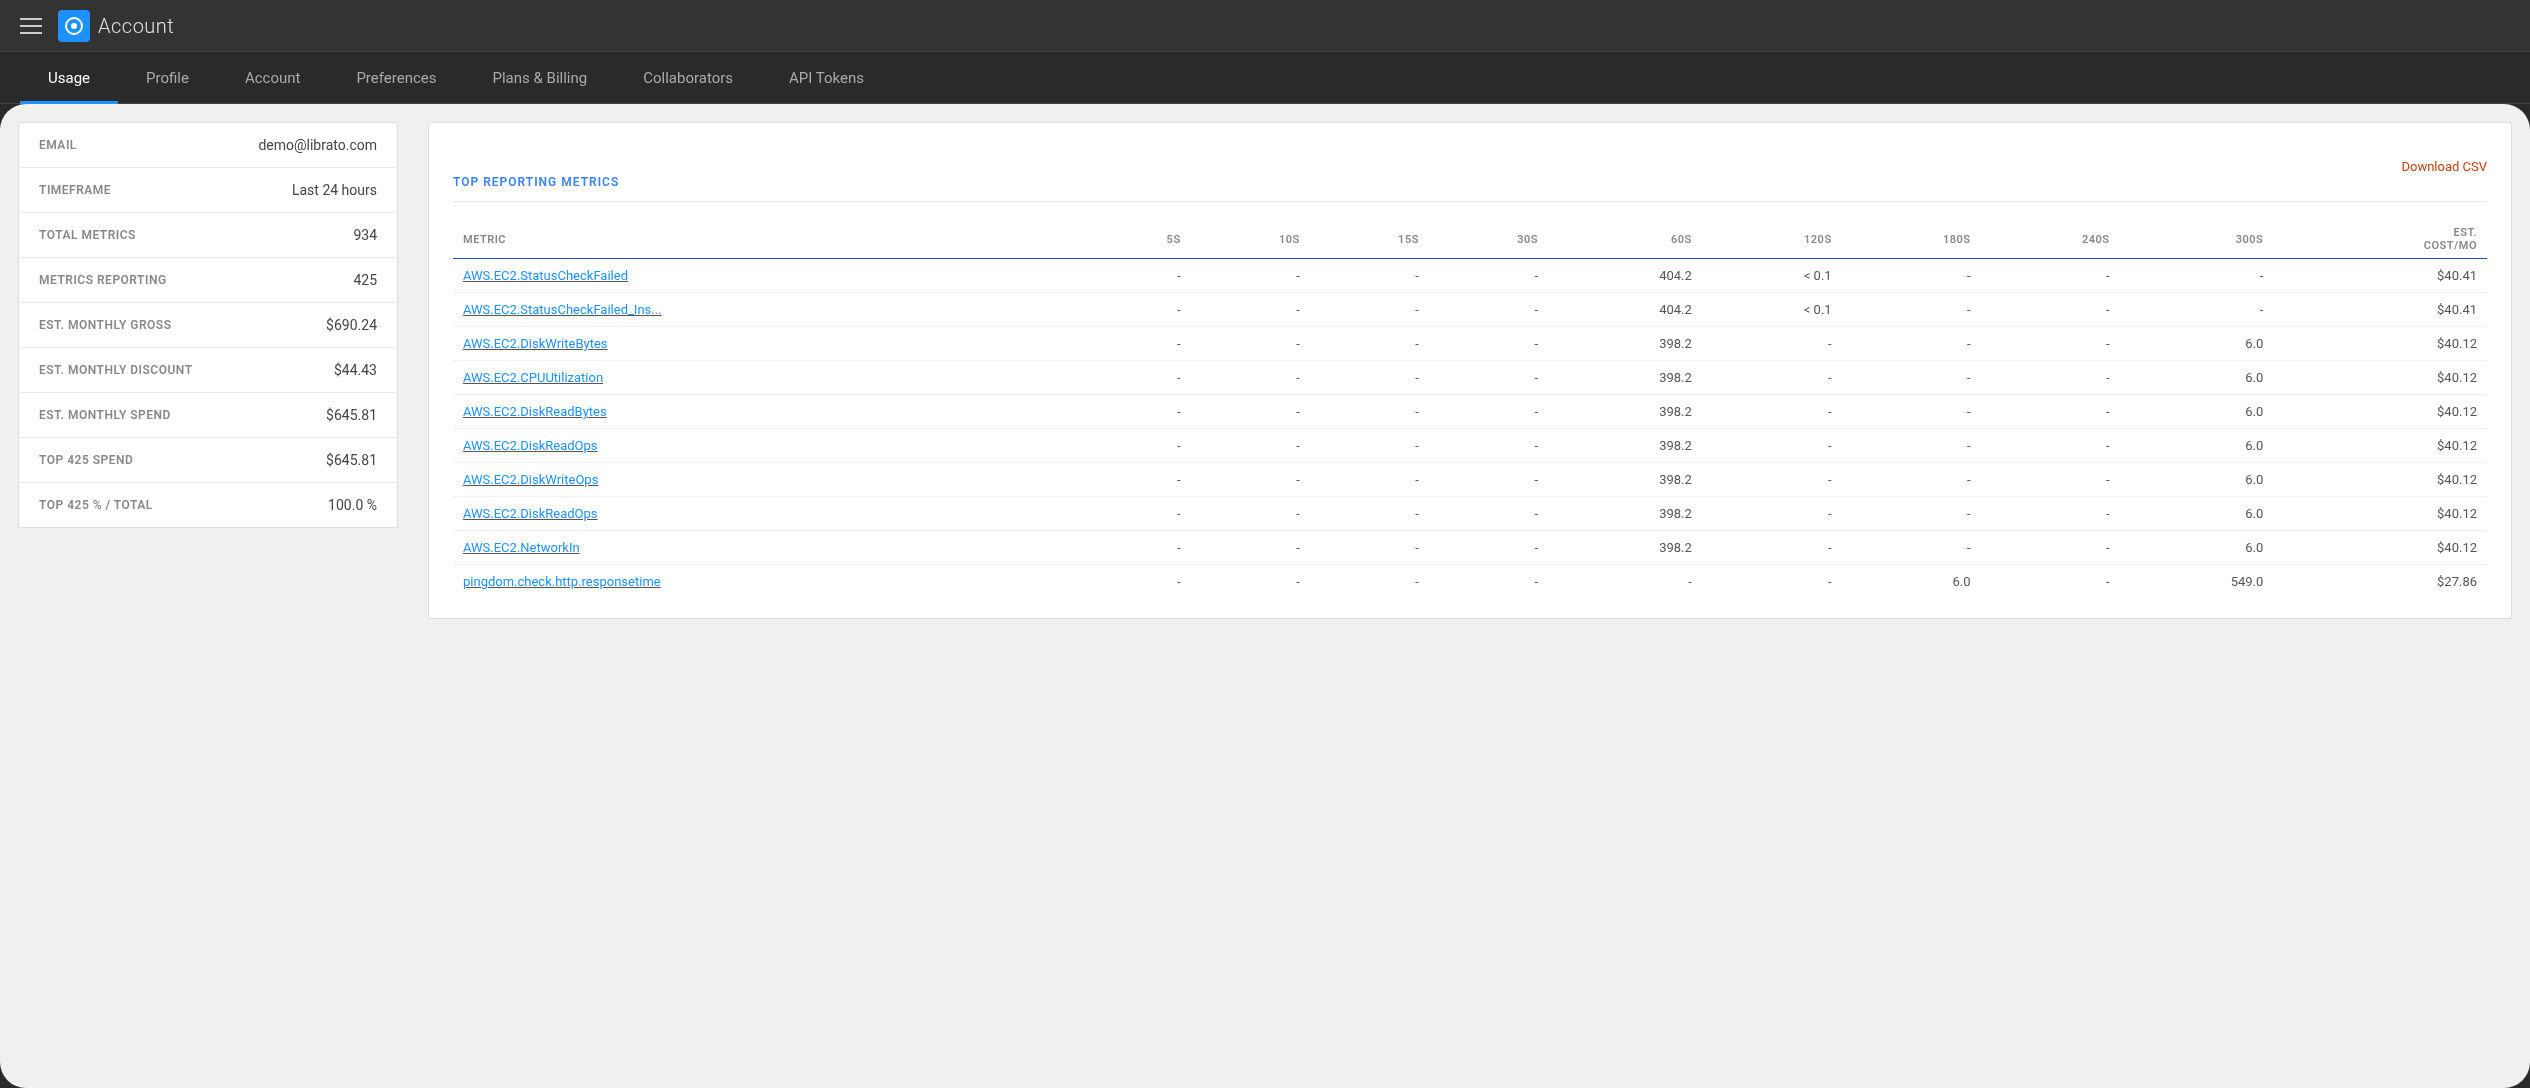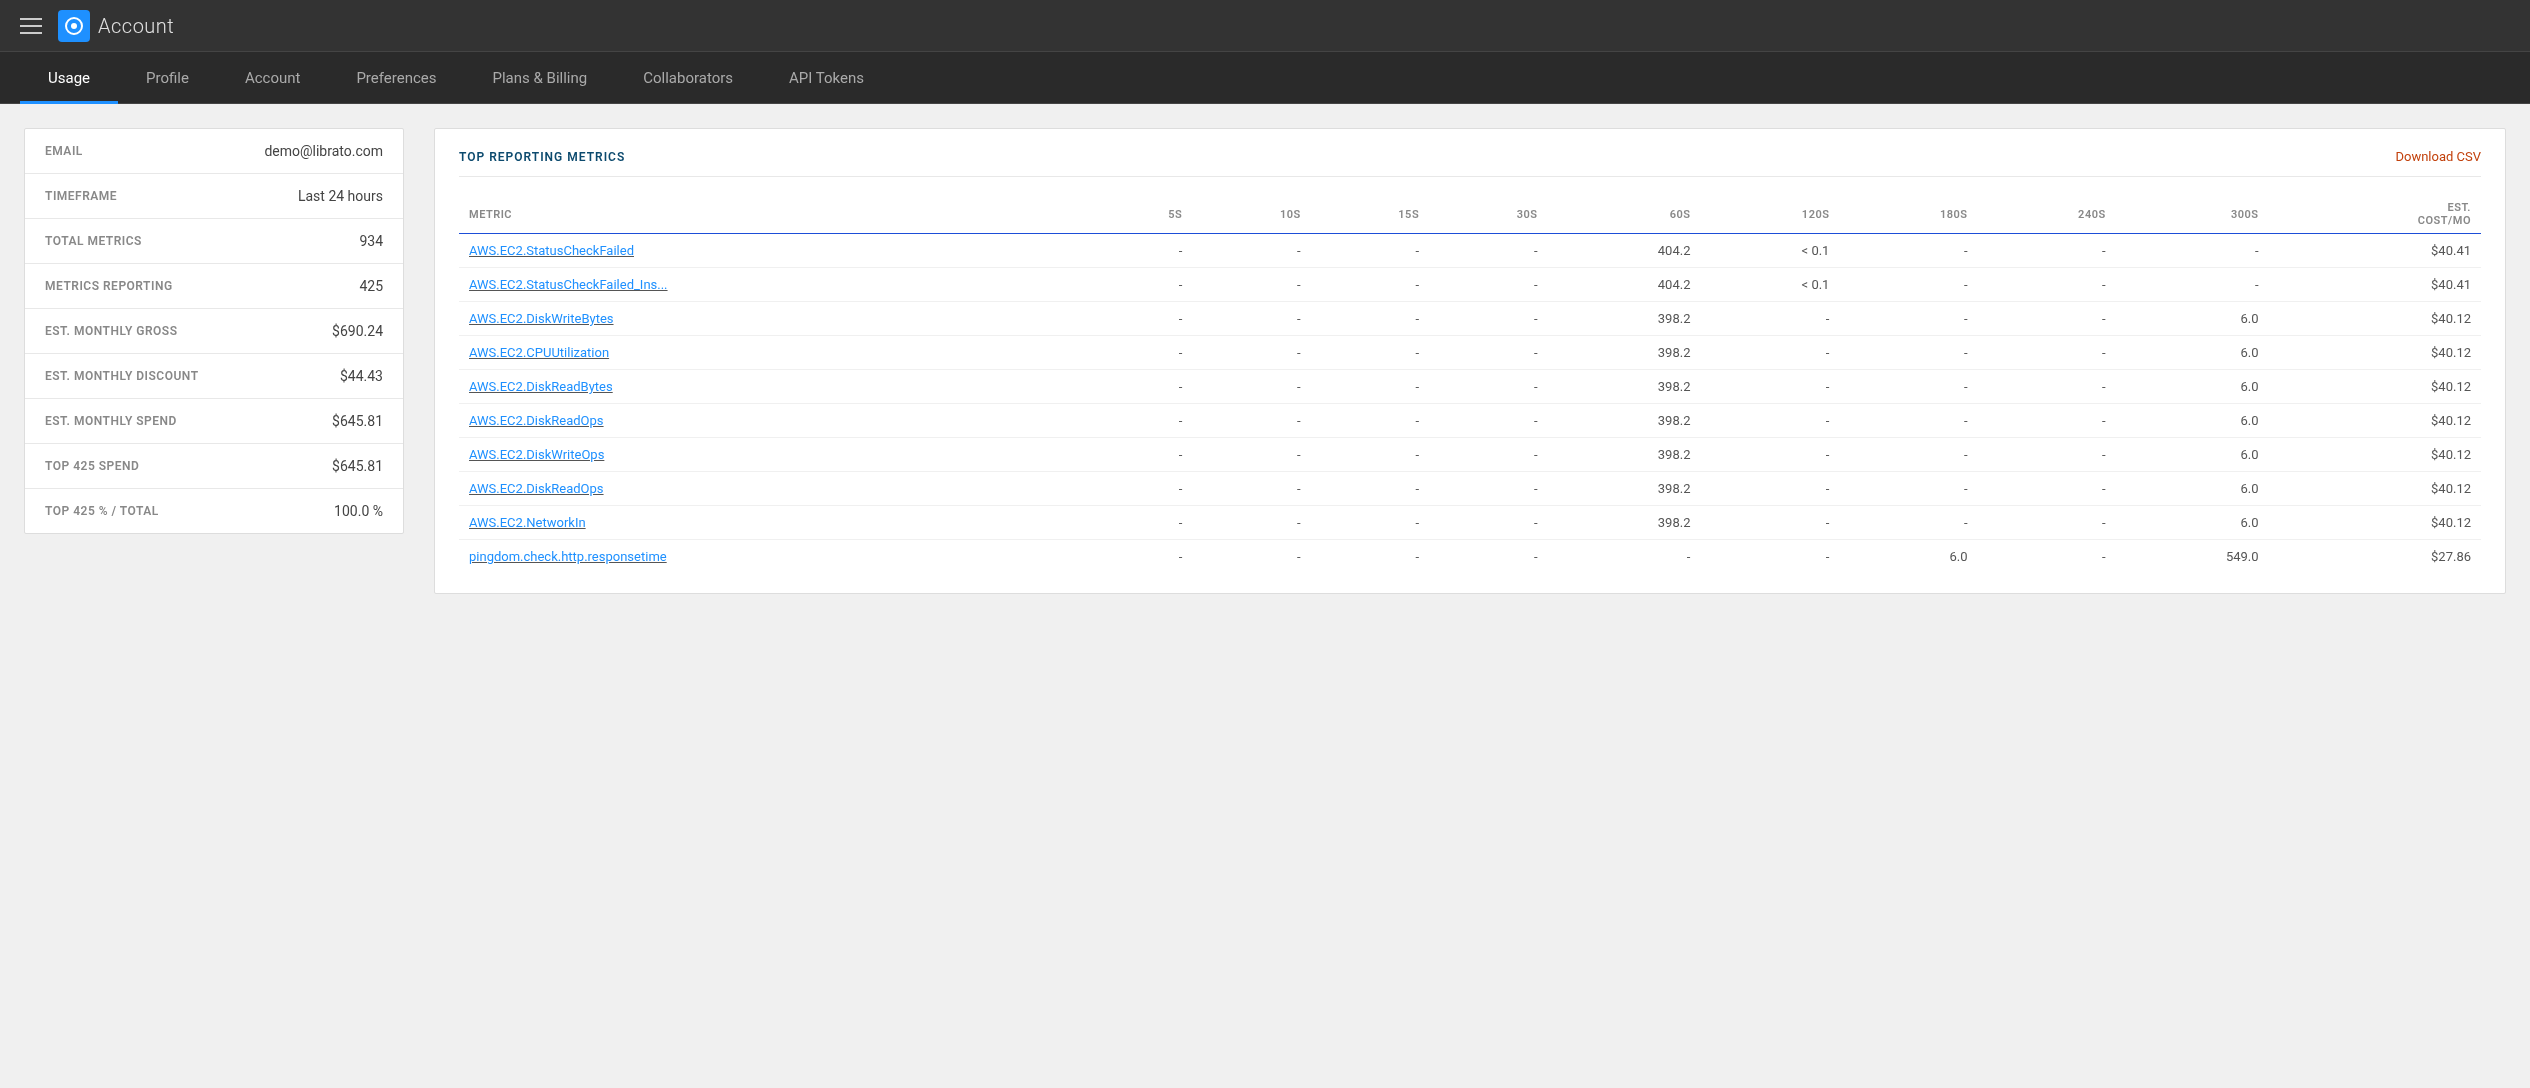--- a/index.html
+++ b/index.html
@@ -78,22 +78,23 @@
     .tab-item.active {
       color: #fff;
       border-bottom: 3px solid #1e90ff;
     }
 
     
     .main-content {
       background: #f0f0f0;
       min-height: calc(100vh - 104px);
       display: flex;
-      padding: 24px;
+      padding: 18px;
       gap: 30px;
+      border-radius: 26px;
     }
 
     
     .left-panel {
       background: #fff;
       border: 1px solid #ddd;
       border-radius: 2px;
       min-width: 380px;
       max-width: 400px;
       padding: 0;
@@ -133,24 +134,25 @@
     .right-panel-header {
       display: flex;
       justify-content: space-between;
       align-items: center;
       margin-bottom: 18px;
       padding-bottom: 12px;
       border-bottom: 1px solid #e8e8e8;
     }
     .section-title {
       font-size: 12px;
-      color: #0c4a6e;
+      color: #3b82f6;
       font-weight: 600;
       letter-spacing: 1px;
       text-transform: uppercase;
+      margin-top: 32px;
     }
     .download-link {
       font-size: 13px;
       color: #c2410c;
       text-decoration: none;
       cursor: pointer;
     }
 
     
     .metrics-table {

